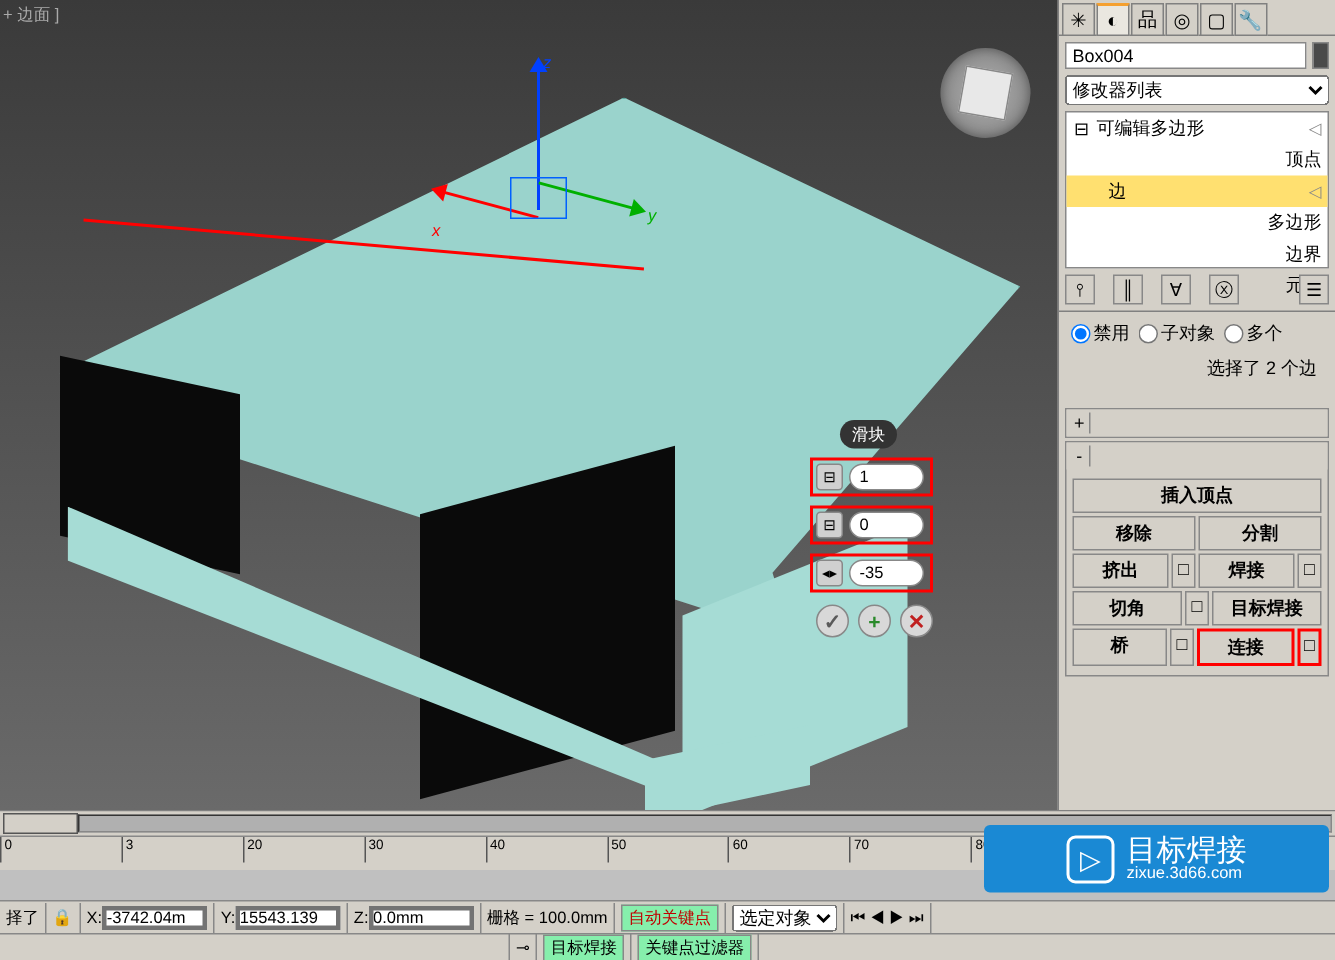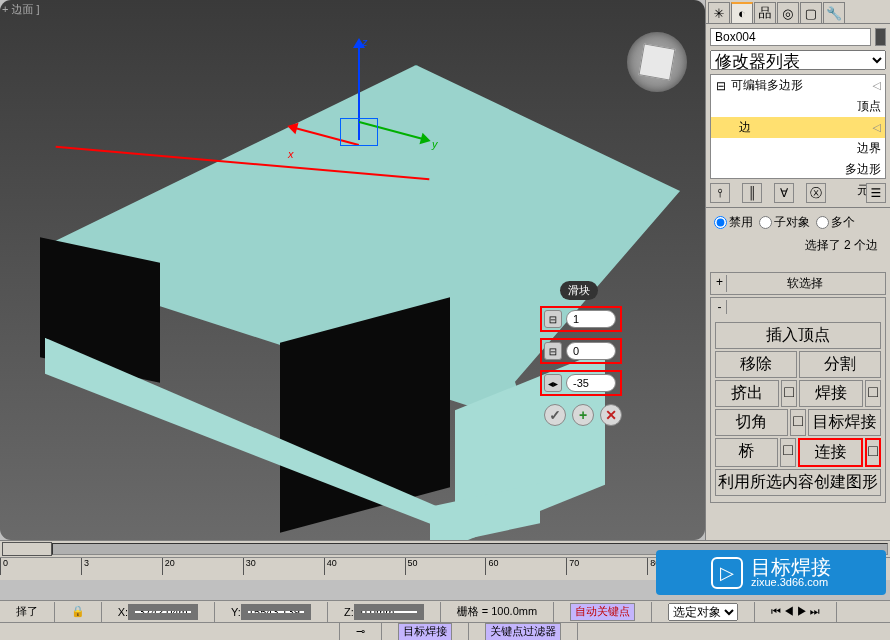--- a/index.html
+++ b/index.html
@@ -1,19 +1,19 @@
 <!DOCTYPE html>
 <html><head>
 <meta charset="utf-8">
 <style>
 * { box-sizing: border-box; margin: 0; padding: 0; font-family: "Microsoft YaHei", sans-serif; }
 body { width: 890px; height: 640px; background: #c0c0c0; overflow: hidden; position: relative; }
 
 .main-container { display: flex; width: 890px; height: 540px; }
-.viewport { width: 705px; height: 540px; background: linear-gradient(to bottom, #3a3a3a, #6a6a6a); position: relative; border-radius: 11px; }
+.viewport { width: 705px; height: 540px; background: linear-gradient(to bottom, #3a3a3a, #6a6a6a); position: relative; }
 .viewport-label { position: absolute; top: 2px; left: 2px; color: #aaa; font-size: 11px; }
 
 
 .scene { position: absolute; top: 0; left: 0; width: 100%; height: 100%; }
 .roof { position: absolute; top: 65px; left: 20px; width: 660px; height: 360px; background: #9ad3cc; clip-path: polygon(3% 51%, 60% 0%, 100% 35%, 75% 88%, 77% 100%, 6% 58%); border: 1px solid #5aa89f; }
 .wall-dark { position: absolute; background: #0a0a0a; }
 .wall-dark.l1 { top: 250px; left: 40px; width: 120px; height: 120px; transform: skewY(12deg); }
 .wall-dark.l2 { top: 320px; left: 280px; width: 170px; height: 190px; transform: skewY(-15deg); }
 .wall-light { position: absolute; background: #a6dcd5; }
 .wall-light.f1 { top: 390px; left: 45px; width: 420px; height: 95px; transform: skewY(14deg); clip-path: polygon(0 0, 100% 80%, 100% 100%, 0 38%); }
@@ -53,21 +53,21 @@
 
 
 .cmd-panel { width: 185px; height: 540px; background: #d4d0c8; border-left: 1px solid #808080; font-size: 12px; }
 .cmd-tabs { display: flex; height: 24px; background: #d4d0c8; border-bottom: 1px solid #808080; padding: 2px 2px 0 2px; gap: 1px; }
 .cmd-tab { width: 22px; height: 22px; background: #d4d0c8; border: 1px solid #808080; display: flex; align-items: center; justify-content: center; font-size: 13px; }
 .cmd-tab.active { background: #eae7e0; border-top: 2px solid #f5a030; }
 .obj-name { display: flex; padding: 4px; }
 .obj-name input { flex: 1; height: 18px; font-size: 12px; padding-left: 4px; border: 1px solid #888; }
 .obj-color { width: 18px; height: 18px; background: #4a4a4a; border: 1px solid #888; margin-left: 4px; }
 .mod-list-hdr { display: flex; padding: 0 4px 4px 4px; }
-.mod-list-hdr select { flex: 1; font-size: 17px; height: 20px; }
+.mod-list-hdr select { flex: 1; font-size: 12px; height: 20px; }
 .mod-stack { background: #fff; margin: 0 4px; border: 1px solid #888; height: 105px; }
 .mod-item { display: flex; align-items: center; padding: 2px 4px; font-size: 12px; }
 .mod-item.root { font-weight: normal; }
 .mod-item.sub { padding-left: 28px; justify-content: flex-end; }
 .mod-item.selected { background: #ffe070; }
 .mod-expand { width: 12px; text-align: center; margin-right: 4px; }
 .mod-pin { font-size: 11px; color: #888; margin-left: auto; }
 .mod-toolbar { display: flex; padding: 4px; gap: 12px; }
 .mod-tool-btn { width: 20px; height: 20px; border: 1px solid #888; background: #d4d0c8; display: flex; align-items: center; justify-content: center; font-size: 12px; }
 .mod-tool-btn.right { margin-left: auto; }
@@ -78,44 +78,44 @@
 .roll-radio input { margin: 0; }
 .sel-info { text-align: right; padding: 4px 8px; font-size: 12px; }
 
 .divider { height: 12px; }
 .rollout { border: 1px solid #888; margin: 2px 0; }
 .rollout-title { background: #d4d0c8; text-align: center; font-size: 12px; padding: 2px; display: flex; }
 .rollout-sign { width: 14px; border-right: 1px solid #888; }
 .rollout-title span.t { flex: 1; }
 .rollout-body { padding: 4px; }
 .btn-row { display: flex; gap: 2px; margin: 2px 0; }
-.panel-btn { flex: 1; background: #d4d0c8; border: 1px solid #888; font-size: 16px; padding: 2px 0; text-align: center; }
+.panel-btn { flex: 1; background: #d4d0c8; border: 1px solid #888; font-size: 12px; padding: 2px 0; text-align: center; font-weight: bold; }
 .panel-btn.small { flex: 0 0 16px; }
 .panel-btn.highlight { border: 2px solid #ff0000; }
 
 
 .timeline { position: absolute; top: 540px; left: 0; width: 890px; height: 40px; background: #d4d0c8; border-top: 1px solid #808080; }
 .time-slider { height: 16px; background: #d4d0c8; display: flex; align-items: center; padding: 0 2px; }
 .slider-track { flex: 1; height: 12px; background: #b0b0b0; border: 1px inset #888; }
 .slider-thumb { width: 50px; height: 14px; background: #d4d0c8; border: 1px solid #555; font-size: 9px; text-align: center; }
 .ruler { height: 18px; background: #d4d0c8; position: relative; border-top: 1px solid #888; }
 .ruler-ticks { position: absolute; width: 100%; height: 100%; display: flex; font-size: 9px; }
 .tick { flex: 1; border-left: 1px solid #555; padding-left: 2px; }
 
 
 .watermark { position: absolute; top: 550px; right: 4px; width: 230px; height: 45px; background: #1a89d4; color: #fff; display: flex; align-items: center; justify-content: center; font-size: 20px; border-radius: 4px; gap: 8px; }
 .wm-icon { width: 32px; height: 32px; border: 2px solid #fff; border-radius: 6px; display: flex; align-items: center; justify-content: center; font-size: 18px; }
 .wm-text { display: flex; flex-direction: column; line-height: 1; }
 .wm-url { font-size: 11px; }
 
 
 .status-bar { position: absolute; top: 600px; left: 0; width: 890px; height: 22px; background: #d4d0c8; display: flex; align-items: center; font-size: 11px; border-top: 1px solid #888; }
-.status-item { padding: 0 16px; border-right: 1px solid #888; height: 20px; display: flex; align-items: center; }
-.coord-input { width: 70px; height: 16px; font-size: 11px; border: 7px solid #737373; }
-.status-btn { height: 18px; padding: 0 4px; border: 1px solid #888; background: #c4b5fd; font-size: 11px; text-align: right; }
+.status-item { padding: 0 4px; border-right: 1px solid #888; height: 20px; display: flex; align-items: center; }
+.coord-input { width: 70px; height: 16px; font-size: 11px; border: 3px solid #737373; }
+.status-btn { height: 18px; padding: 0 4px; border: 1px solid #888; background: #86efac; font-size: 11px; text-align: right; }
 .status-btn.red { color: #c00000; }
 .kf-select { height: 18px; font-size: 12px; }
 .status-tail { position: absolute; top: 622px; left: 0; width: 890px; height: 18px; background: #d4d0c8; display: flex; align-items: center; font-size: 11px; border-top: 1px solid #888; }
 </style>
 </head>
 <body>
 
 <div class="main-container">
   <div class="viewport">
     <div class="viewport-label">+ 边面 ]</div>
@@ -188,24 +188,24 @@
           <span class="mod-pin">◁</span>
         </div>
       <div class="mod-item sub">
           <span>顶点</span>
         </div>
       <div class="mod-item sub selected">
           <span>边</span>
           <span class="mod-pin">◁</span>
         </div>
       <div class="mod-item sub">
+          <span>多边形</span>
+        </div>
+      <div class="mod-item sub">
           <span>边界</span>
-        </div>
-      <div class="mod-item sub">
-          <span>多边形</span>
         </div>
       <div class="mod-item sub">
           <span>元素</span>
         </div>
     </div>
     <div class="mod-toolbar">
       <div class="mod-tool-btn">⫯</div>
       <div class="mod-tool-btn">║</div>
       <div class="mod-tool-btn">∀</div>
       <div class="mod-tool-btn">ⓧ</div>
@@ -227,21 +227,20 @@
             <span>多个</span>
           </label>
       </div>
       <div class="sel-info">选择了 2 个边</div>
 
       <div class="divider"></div>
 
       <div class="rollout">
         <div class="rollout-title">
             <span class="rollout-sign">+</span>
-            <span class="t">软选择</span>
           </div>
       </div>
       <div class="rollout">
         <div class="rollout-title">
             <span class="rollout-sign">-</span>
           </div>
         <div class="rollout-body">
           <div class="btn-row">
               <div class="panel-btn">插入顶点</div>
             </div>
@@ -259,23 +258,20 @@
             <div class="panel-btn">切角</div>
             <div class="panel-btn small">□</div>
             <div class="panel-btn">目标焊接</div>
           </div>
           <div class="btn-row">
             <div class="panel-btn">桥</div>
             <div class="panel-btn small">□</div>
             <div class="panel-btn highlight">连接</div>
             <div class="panel-btn small highlight">□</div>
           </div>
-          <div class="btn-row">
-              <div class="panel-btn">利用所选内容创建图形</div>
-            </div>
         </div>
       </div>
     </div>
   </div>
 </div>
 
 <div class="timeline">
   <div class="time-slider">
     <div class="slider-thumb"></div>
     <div class="slider-track"></div>

